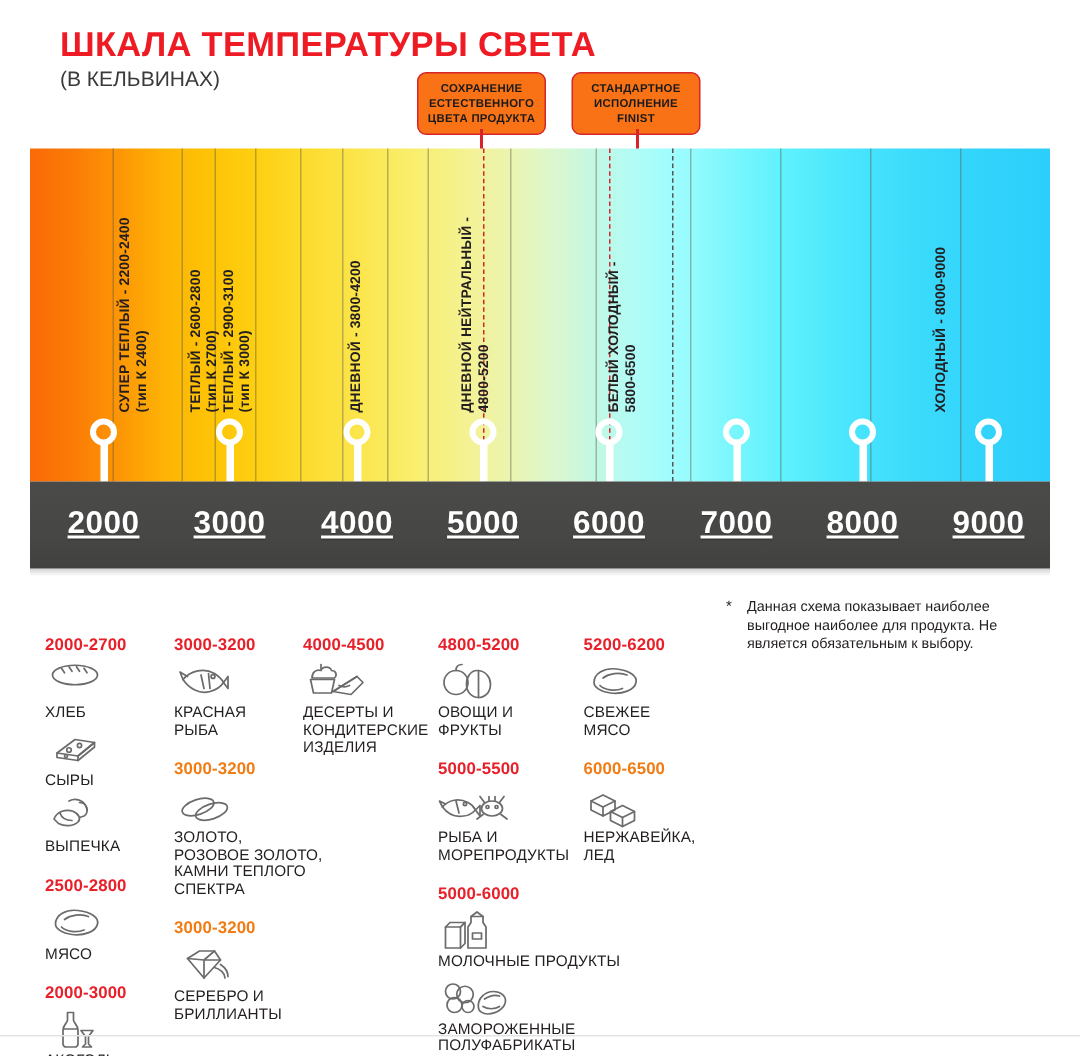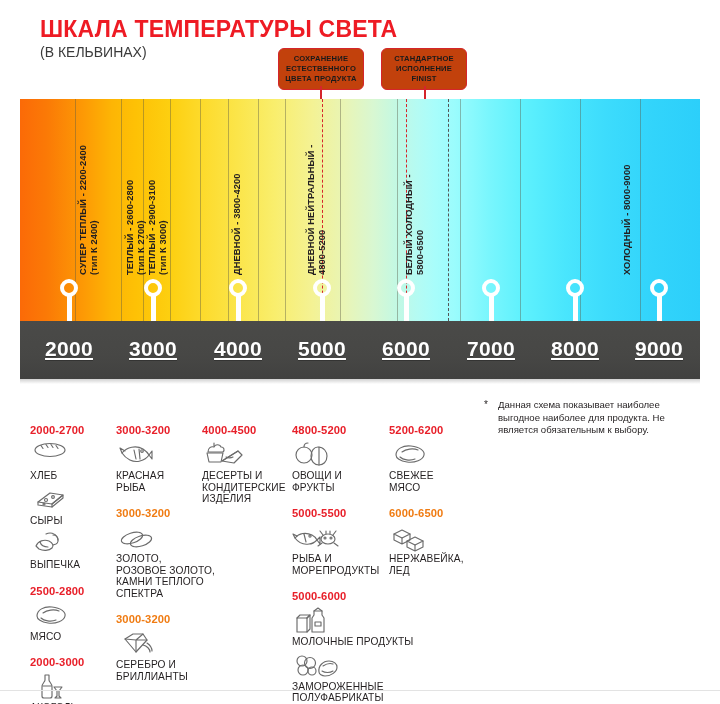--- a/index.html
+++ b/index.html
@@ -20,21 +20,21 @@
   }
   #subtitle{
     position:absolute;left:40px;top:44px;
     font-size:14px;color:#3a3a3a;white-space:nowrap;
   }
 
   
   .callout{
     position:absolute;
     border:1.6px solid #d5252b;border-radius:6px;
-    background:#c2410c;
+    background:#f97316;
     text-align:center;
     font-size:7.6px;font-weight:bold;color:#1a1a1a;
     line-height:10px;letter-spacing:.2px;
     padding:5px 6px 5px 6px;
     box-sizing:border-box;
   }
   .callout-stem{
     position:absolute;width:1.6px;background:#d5252b;
   }
 

